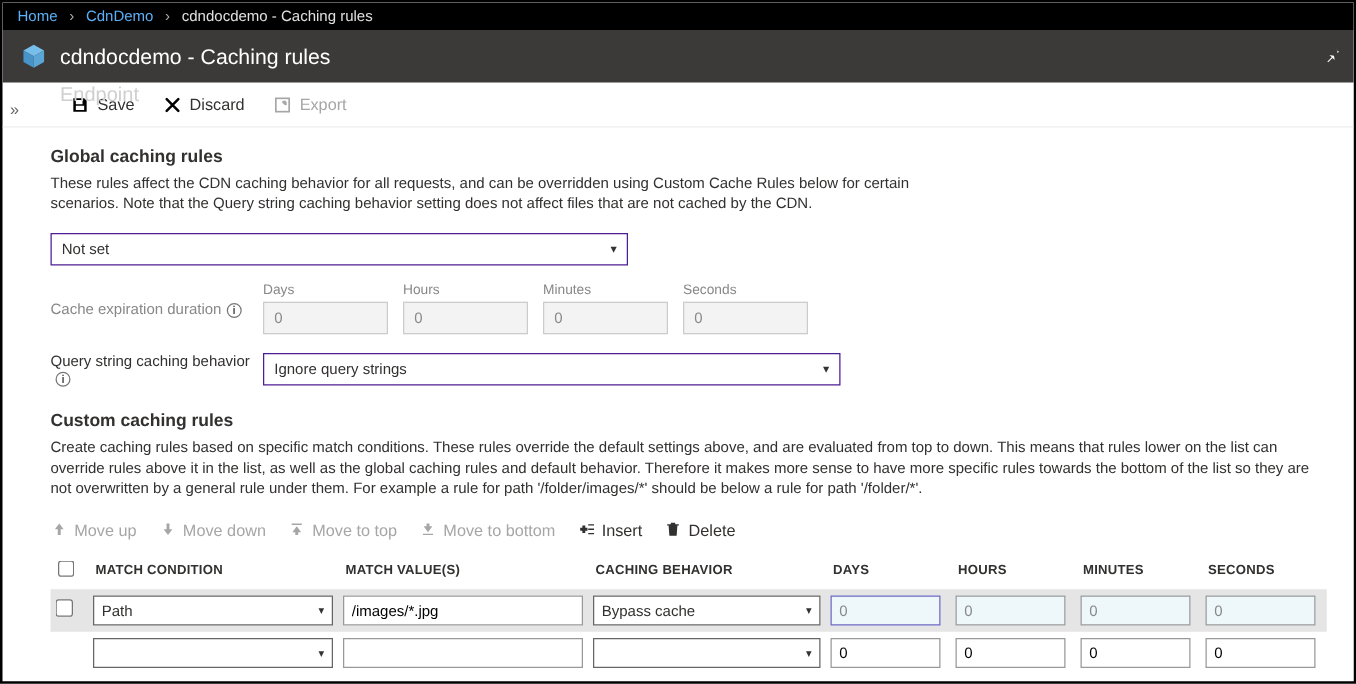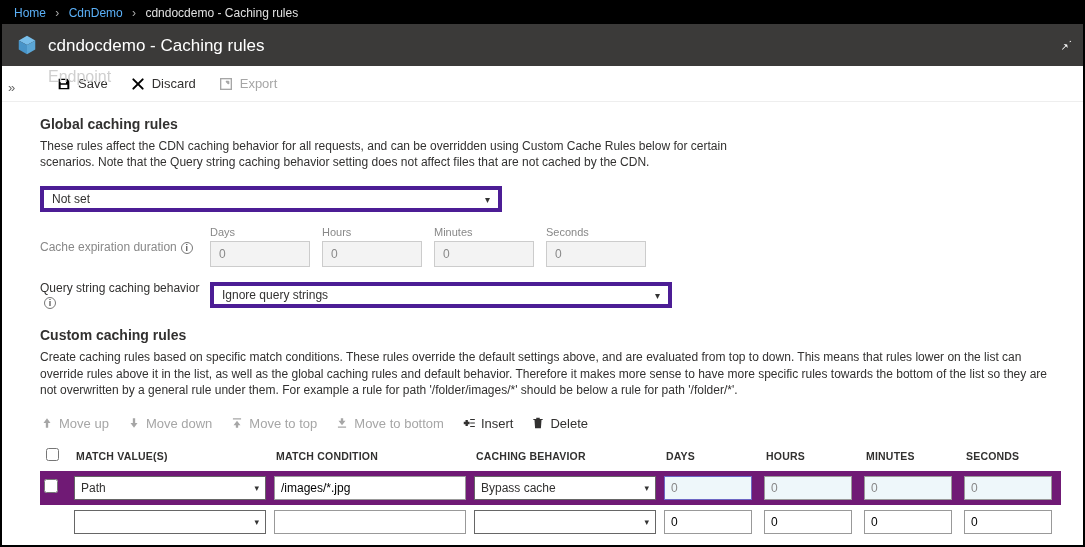--- a/index.html
+++ b/index.html
@@ -30,42 +30,42 @@
 
   h3.section { font-size: 14px; font-weight: 600; margin-bottom: 6px; }
   p.desc { font-size: 12px; color: #323130; max-width: 720px; margin-bottom: 16px; line-height: 1.35; }
   .desc.wide { max-width: 1020px; }
 
   .form-row { display: flex; align-items: center; margin-bottom: 14px; }
   .form-label { width: 170px; font-size: 12px; color: #323130; }
   .form-label.disabled { color: #888; }
   .info-icon { display: inline-block; width: 12px; height: 12px; border: 1px solid #777; border-radius: 50%; font-size: 9px; line-height: 11px; text-align: center; margin-left: 4px; color: #555; cursor: pointer; font-weight: bold; }
 
-  .select-box { position: relative; width: 462px; height: 26px; border: 4px solid #4c1d95; display: flex; align-items: center; padding: 0 8px; background: #fff; cursor: pointer; gap: 30px; }
+  .select-box { position: relative; width: 462px; height: 26px; border: 1px solid #4c1d95; display: flex; align-items: center; padding: 0 8px; background: #fff; cursor: pointer; gap: 30px; }
   .select-box .chev { margin-left: auto; font-size: 10px; color: #333; }
 
   .dur-group { display: flex; gap: 12px; }
   .dur-item { display: flex; flex-direction: column; width: 100px; }
   .dur-item .dlabel { font-size: 11px; color: #888; margin-bottom: 3px; }
   .dur-item input { height: 26px; border: 1px solid #ccc; background: #f3f3f3; color: #888; padding: 0 8px; font-size: 12px; }
 
   
   .rules-toolbar { display: flex; align-items: flex-end; gap: 18px; margin: 18px 0 10px 0; }
   .rules-toolbar .rcmd { display: inline-flex; align-items: center; gap: 5px; font-size: 13px; color: #a6a6a6; }
   .rules-toolbar .rcmd.enabled { color: #323130; cursor: pointer; }
   .rules-toolbar .rcmd svg { width: 14px; height: 14px; }
 
   
   .rules-table { width: 100%; }
   .rules-header { display: grid; grid-template-columns: 30px 200px 200px 190px 100px 100px 100px 100px; gap: 0; align-items: center; height: 30px; border-bottom: 1px; }
   .rules-header > div { font-size: 10.5px; font-weight: 600; color: #323130; padding-left: 6px; letter-spacing: 0.2px; }
   .rules-header .chk { padding-left: 6px; }
 
   .rules-row { display: grid; grid-template-columns: 30px 200px 200px 190px 100px 100px 100px 100px; gap: 0; align-items: center; height: 34px; padding: 2px 0; }
-  .rules-row.sel { background: #701a75; }
+  .rules-row.sel { background: #e5e5e5; }
   .rules-row input[type="checkbox"] { width: 14px; height: 14px; }
   .rules-row .cell { padding: 0 4px; }
 
   .mini-select { height: 24px; border: 1px solid #666; background: #fff; display: flex; align-items: center; padding: 0 6px; cursor: pointer; font-size: 12px; }
   .mini-select .chev { margin-left: auto; font-size: 9px; color: #333; }
   .mini-input { height: 24px; border: 1px solid #999; background: #fff; padding: 0 6px; font-size: 12px; width: 100%; }
   .mini-num { height: 24px; border: 1px solid #999; padding: 0 6px; font-size: 12px; width: 88px; }
   .mini-num.readonly { background: #eef7fa; color: #888; border: 1px solid #999; }
   .mini-num.readonly.focus { border: 1px solid #6d67c4; }
 </style>
@@ -209,22 +209,22 @@
       <svg viewBox="0 0 24 24" fill="#323130">
             <path d="M6 7h12l-1 14H7zM4 5h16v2H4zM9 3h6v2H9z"></path>
           </svg>
       <span>Delete</span>
     </span>
   </div>
 
   <div class="rules-table">
     <div class="rules-header">
       <div class="chk"><input type="checkbox" style=""></div>
+      <div>MATCH CONDITION</div>
       <div>MATCH VALUE(S)</div>
-      <div>MATCH CONDITION</div>
       <div>CACHING BEHAVIOR</div>
       <div>DAYS</div>
       <div>HOURS</div>
       <div>MINUTES</div>
       <div>SECONDS</div>
     </div>
 
     <div class="rules-row sel">
       <div class="cell"><input type="checkbox" style=""></div>
       <div class="cell">

